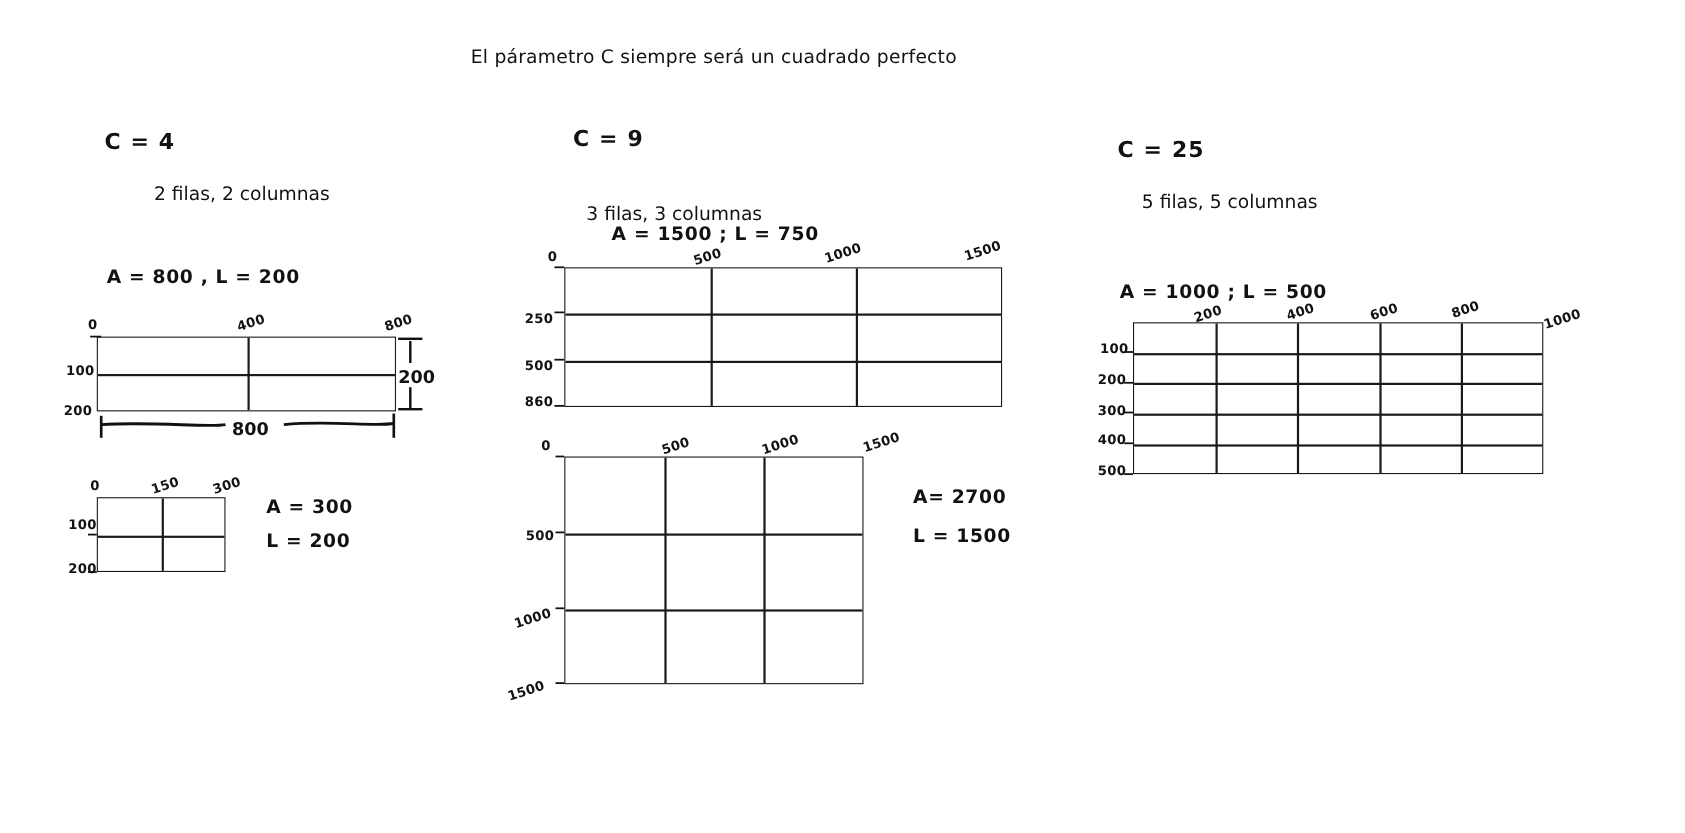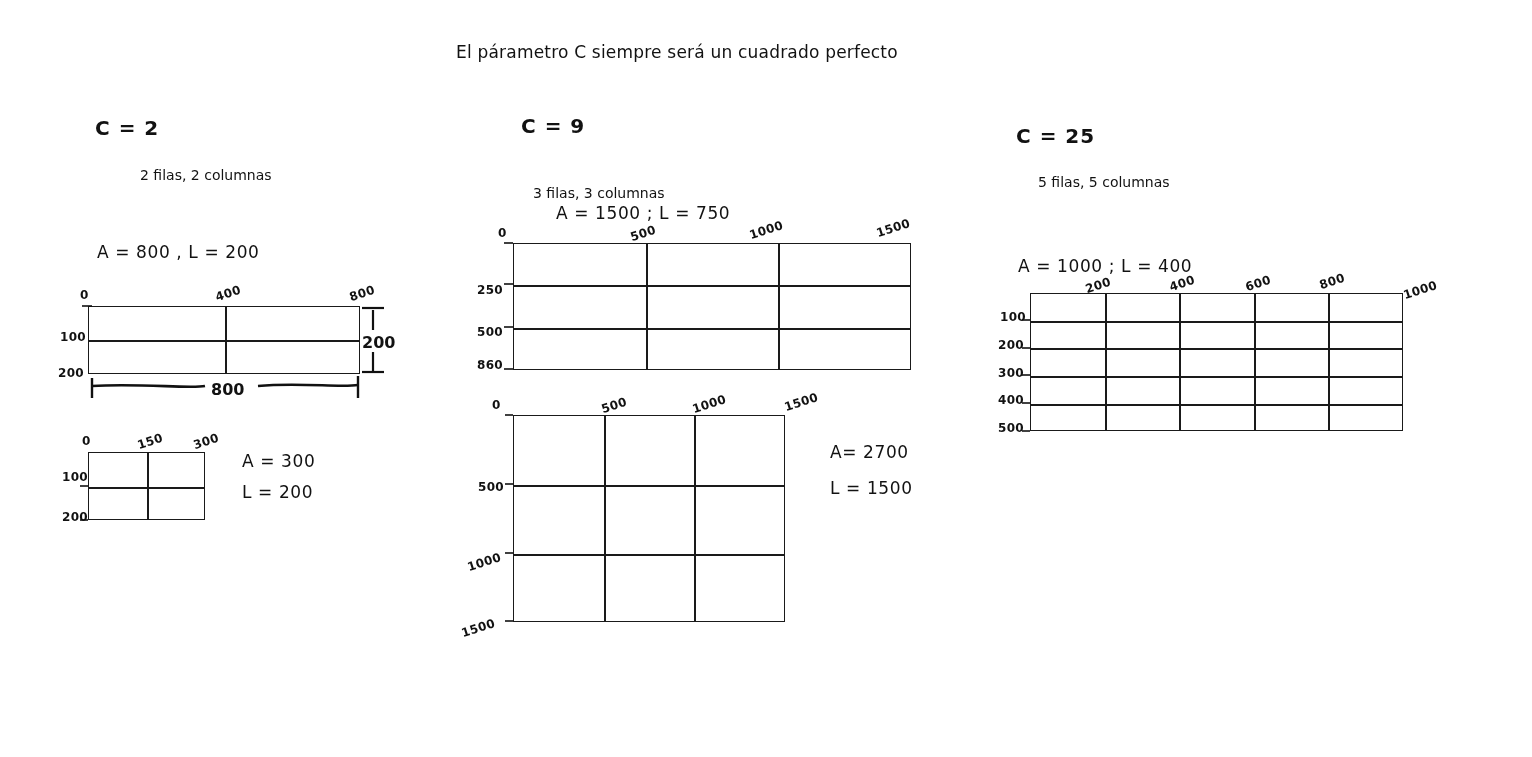--- a/index.html
+++ b/index.html
@@ -18,33 +18,32 @@
   }
   .abs { position: absolute; }
   .hand {
     font-family: "DejaVu Sans", sans-serif;
     color: #121212;
     white-space: nowrap;
   }
   .title {
     font-size: 17px;
     letter-spacing: 0.2px;
-    margin-left: 28px;
   }
   .case-title {
     font-size: 20px;
     font-weight: 600;
     letter-spacing: 1px;
   }
   .sub-note {
-    font-size: 14px;
+    font-size: 17px;
   }
   .dims {
     font-size: 17px;
-    font-weight: 400;
+    font-weight: 700;
     letter-spacing: 0.6px;
   }
   .dims-sm {
     font-size: 16px;
     font-weight: 600;
   }
   .axis-num {
     font-size: 12px;
     font-weight: 700;
     letter-spacing: 0.3px;
@@ -77,21 +76,21 @@
     pointer-events: none;
   }
 </style>
 </head>
 <body>
 
 <div id="canvas">
 
   <div class="abs hand title" style="left:428px; top:42px;">El párametro C siempre será un cuadrado perfecto</div>
 
-  <div class="abs hand case-title" style="left:95px; top:116px;">C = 2</div>
+  <div class="abs hand case-title" style="left:95px; top:116px;">C = 4</div>
   <div class="abs hand sub-note" style="left:140px; top:167px;">2 filas, 2 columnas</div>
 
   <div class="abs hand dims" style="left:97px; top:242px;">A = 800 ,  L = 200</div>
 
   <div class="grid" style="left:88px; top:306px; width:272px; height:68px;">
     <div class="gline h" style="top:33px;"></div>
     <div class="gline v" style="left:136px;"></div>
   </div>
 
   <div class="abs hand axis-num" style="left:80px; top:288px;">0</div>
@@ -145,21 +144,21 @@
   <div class="abs hand axis-num rot" style="left:787px; top:400px;">1500</div>
   <div class="abs hand axis-num" style="left:478px; top:480px;">500</div>
   <div class="abs hand axis-num rot" style="left:470px; top:560px;">1000</div>
   <div class="abs hand axis-num rot" style="left:464px; top:626px;">1500</div>
   <div class="abs hand dims" style="left:830px; top:442px;">A= 2700</div>
   <div class="abs hand dims" style="left:830px; top:478px;">L = 1500</div>
 
   <div class="abs hand case-title" style="left:1016px; top:124px;">C = 25</div>
   <div class="abs hand sub-note" style="left:1038px; top:174px;">5 filas, 5 columnas</div>
 
-  <div class="abs hand dims" style="left:1018px; top:256px;">A = 1000 ;  L = 400</div>
+  <div class="abs hand dims" style="left:1018px; top:256px;">A = 1000 ;  L = 500</div>
 
   <div class="grid" style="left:1030px; top:293px; width:373px; height:138px;">
     <div class="gline h" style="top:27px;"></div>
     <div class="gline h" style="top:54px;"></div>
     <div class="gline h" style="top:82px;"></div>
     <div class="gline h" style="top:110px;"></div>
     <div class="gline v" style="left:74px;"></div>
     <div class="gline v" style="left:148px;"></div>
     <div class="gline v" style="left:223px;"></div>
     <div class="gline v" style="left:297px;"></div>

